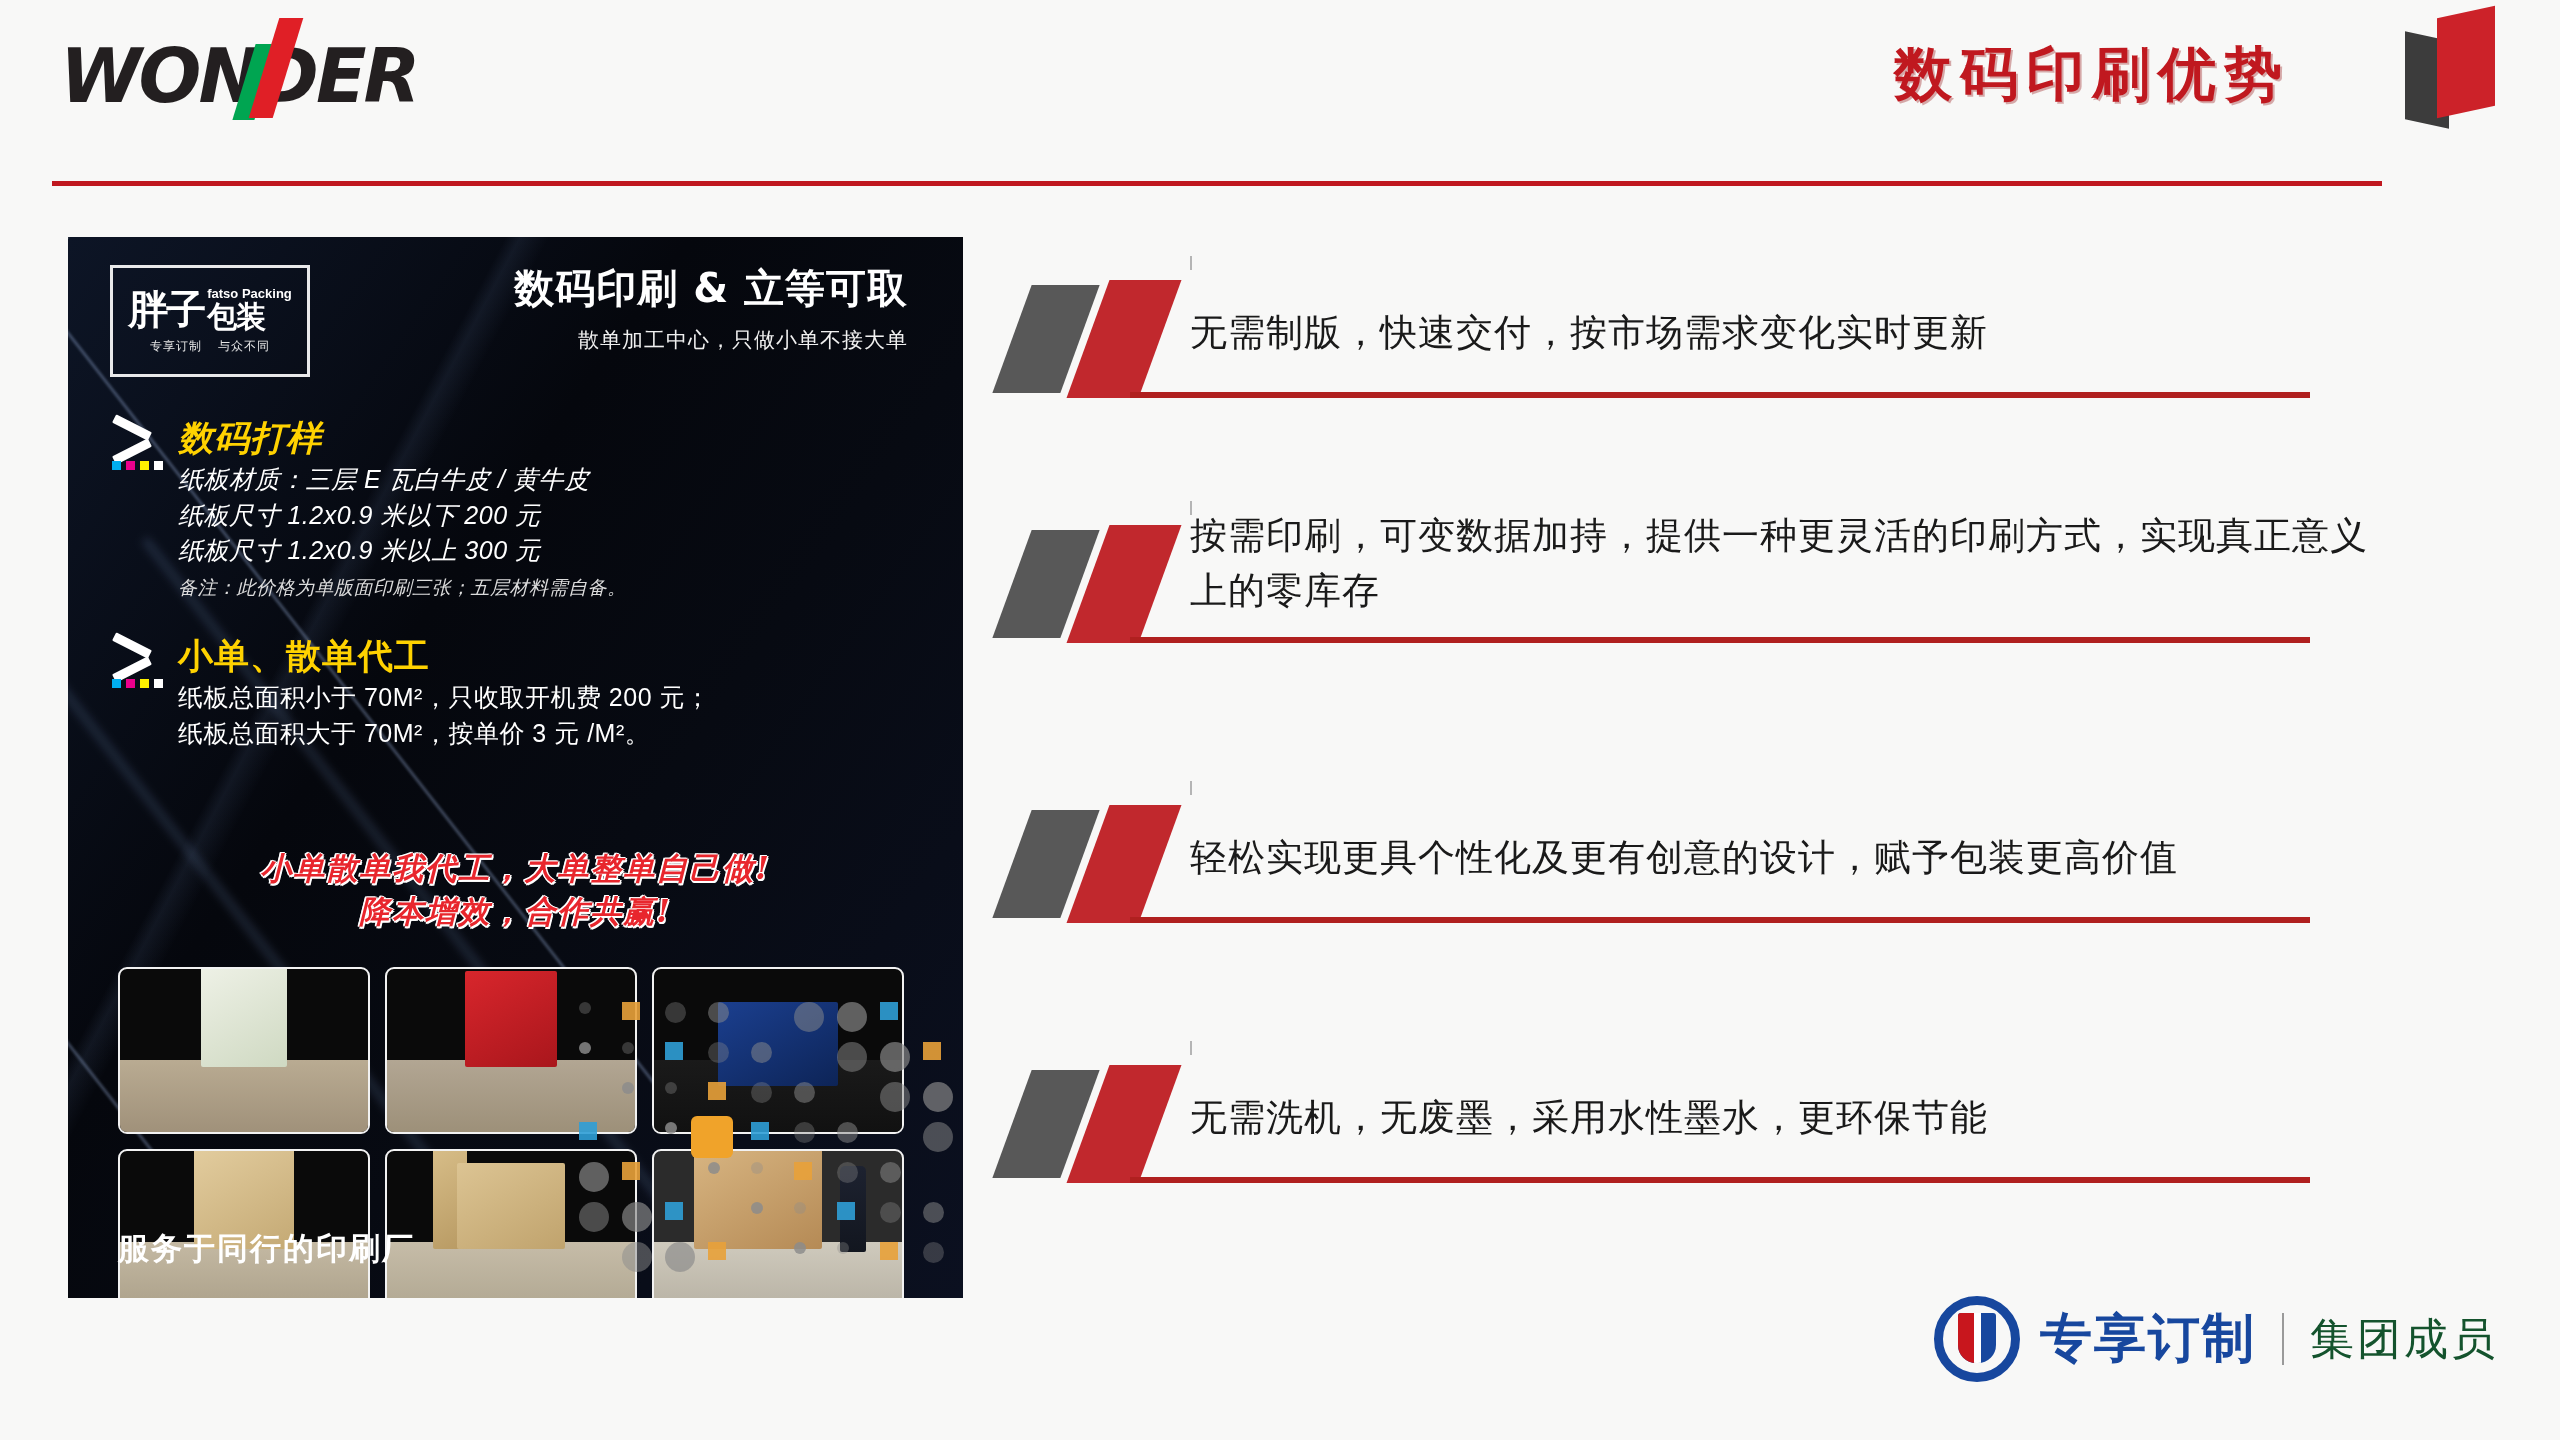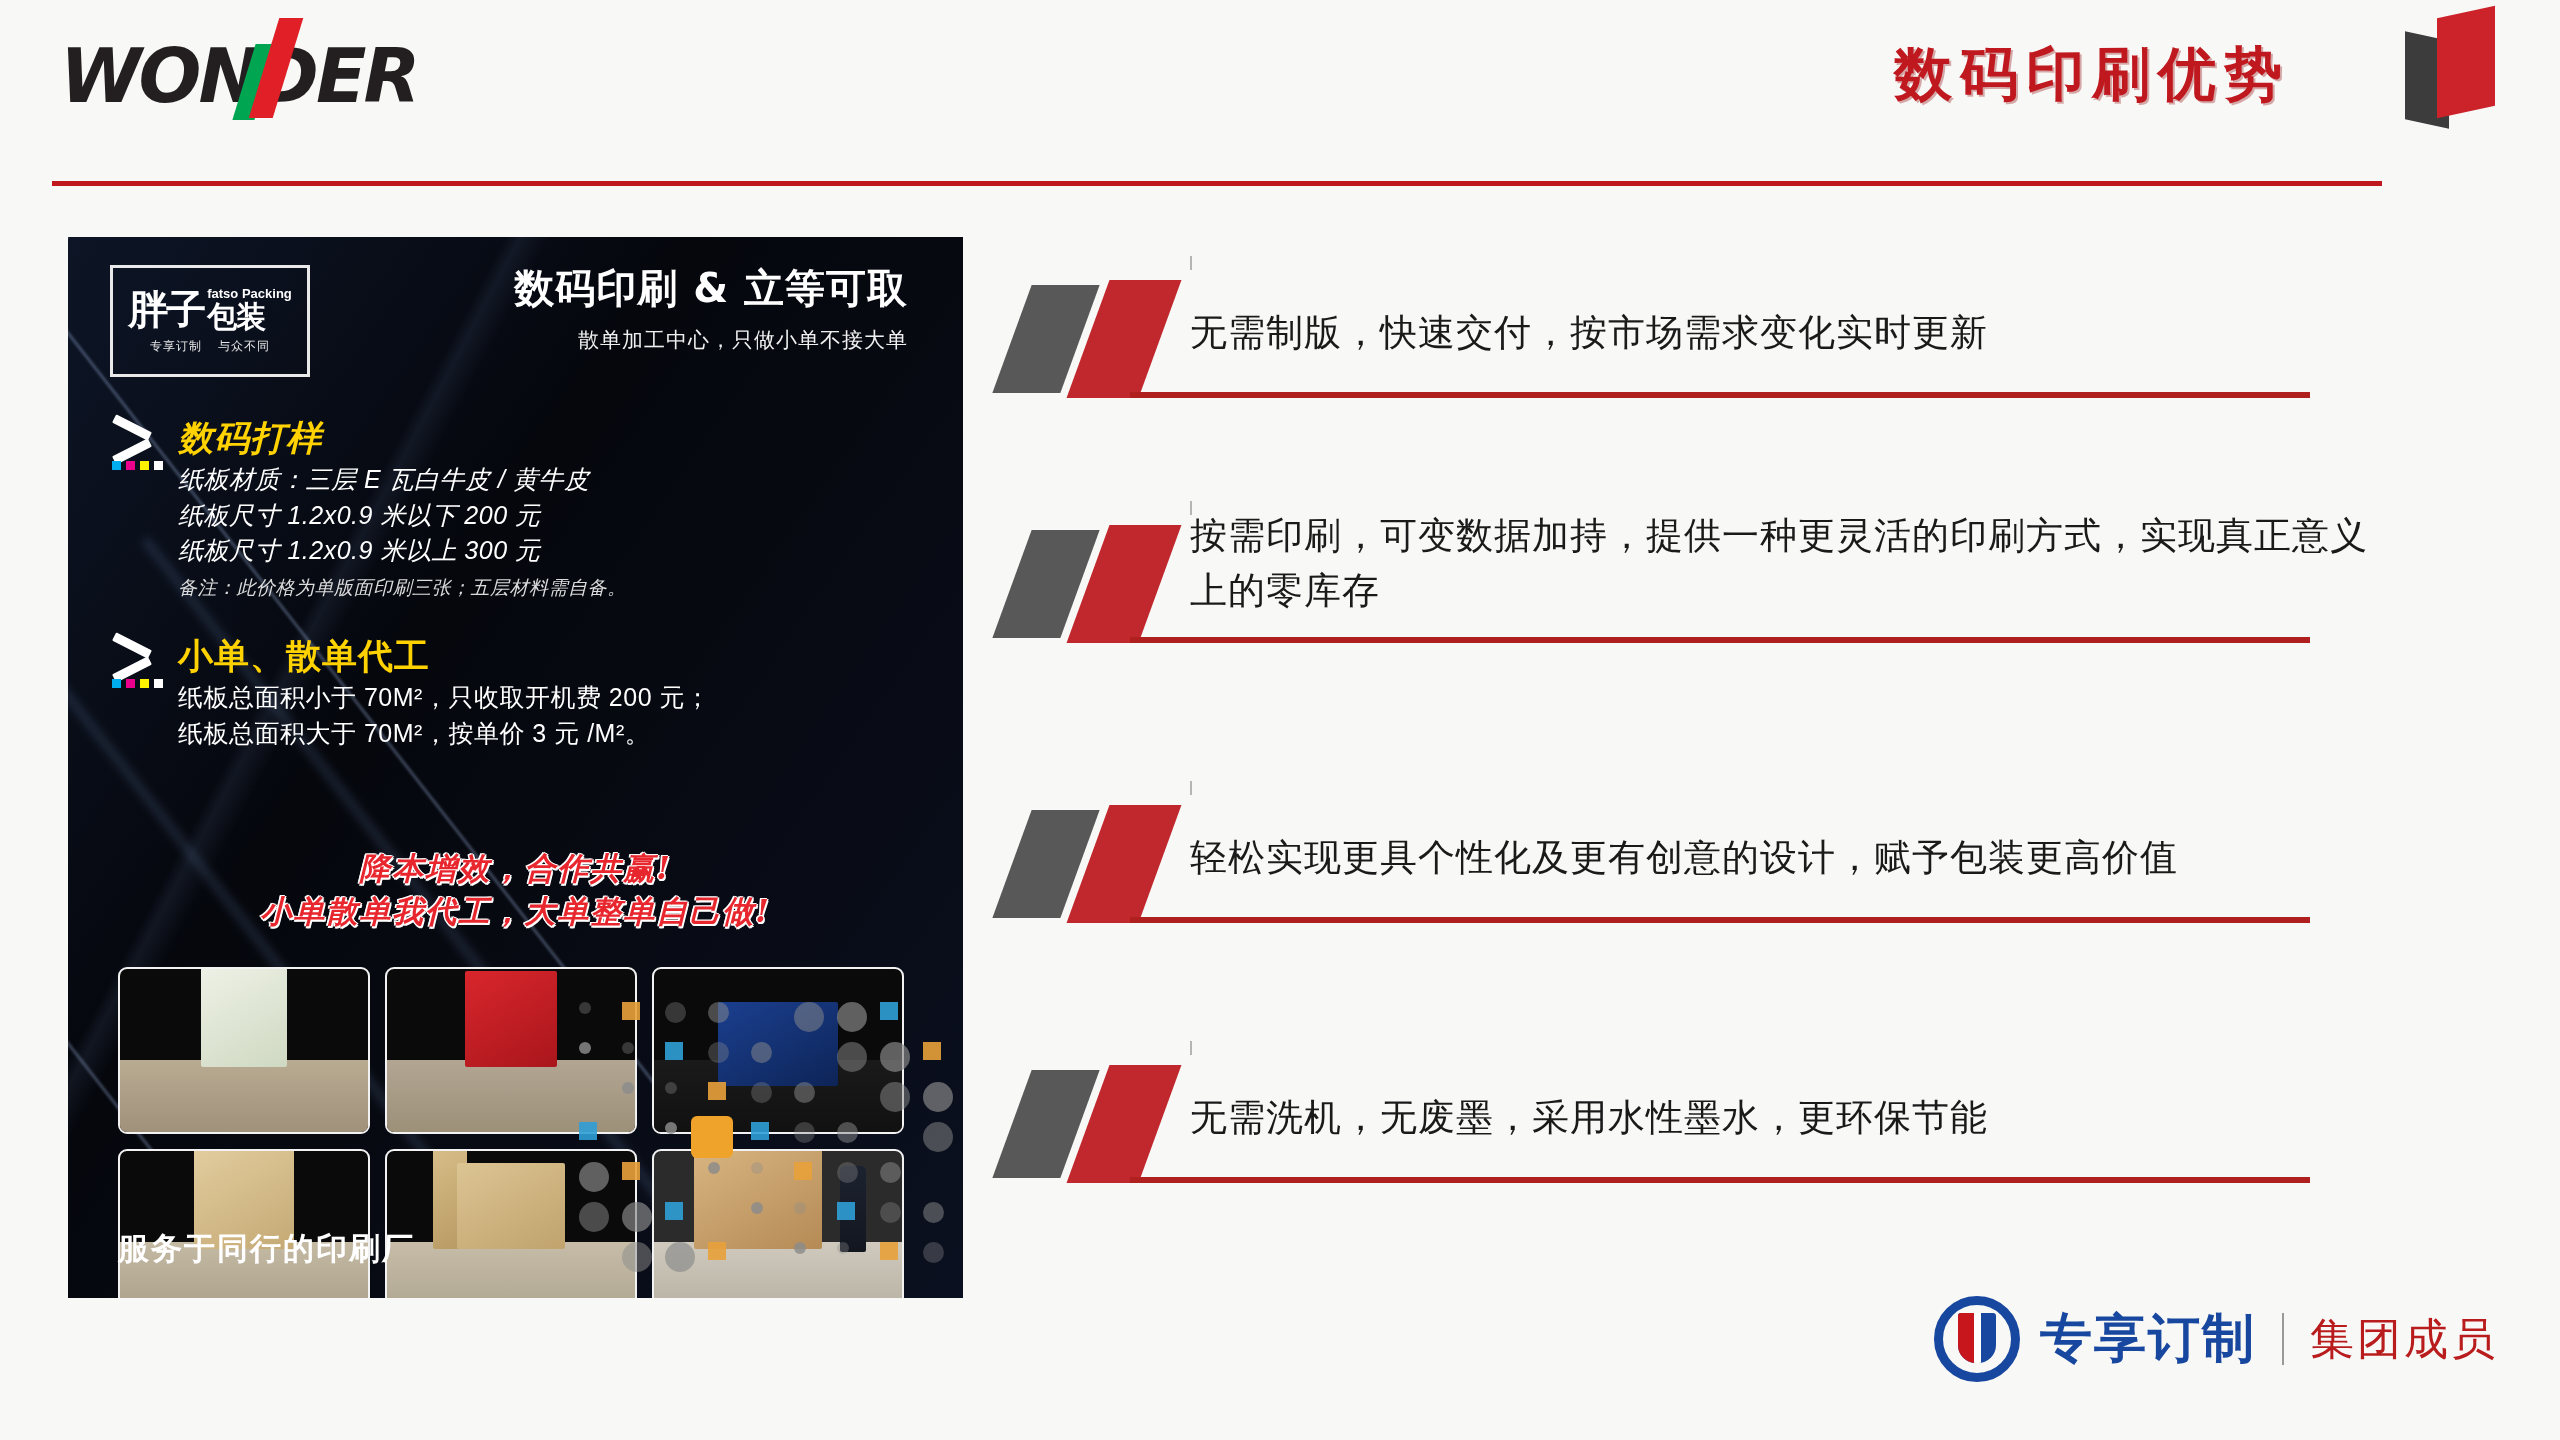--- a/index.html
+++ b/index.html
@@ -195,21 +195,21 @@
     background:#17479e;border-radius:3px 3px 18px 18px;overflow:hidden;
   }
   .f-shield .half{position:absolute;left:0;top:0;width:19px;height:100%;background:#c8161d;}
   .f-shield .stem{position:absolute;left:16px;top:-7px;width:7px;height:64px;background:#fff;}
   .f-name{
     font-size:52px;font-weight:bold;color:#17479e;letter-spacing:2px;
     font-family:"DejaVu Sans","Liberation Sans",sans-serif;
   }
   .f-div{width:2px;height:52px;background:#9a9a9a;margin:0 26px;}
   .f-sub{
-    font-size:44px;color:#b91c1c;letter-spacing:3px;
+    font-size:44px;color:#14532d;letter-spacing:3px;
     font-family:"DejaVu Serif","Liberation Serif",serif;
     text-align:center;
   }
 </style>
 </head>
 <body>
 
 <div class="header">
   <div class="logo">
     <div class="logo-wonder">WONDER</div>
@@ -283,22 +283,22 @@
         <div class="d d4"></div>
     </div>
     <div class="p-sec-title">小单、散单代工</div>
     <div class="p-sec-lines">
       <div class="p-line">纸板总面积小于 70M²，只收取开机费 200 元；</div>
       <div class="p-line">纸板总面积大于 70M²，按单价 3 元 /M²。</div>
     </div>
   </div>
 
   <div class="p-slogan">
+    <div>小单散单我代工，大单整单自己做!</div>
     <div>降本增效，合作共赢!</div>
-    <div>小单散单我代工，大单整单自己做!</div>
   </div>
 
   <div class="p-grid">
     <div class="p-cell c1">
         <div class="floor"></div>
         <div class="box"></div>
       </div>
     <div class="p-cell c2">
         <div class="floor"></div>
         <div class="box"></div>

